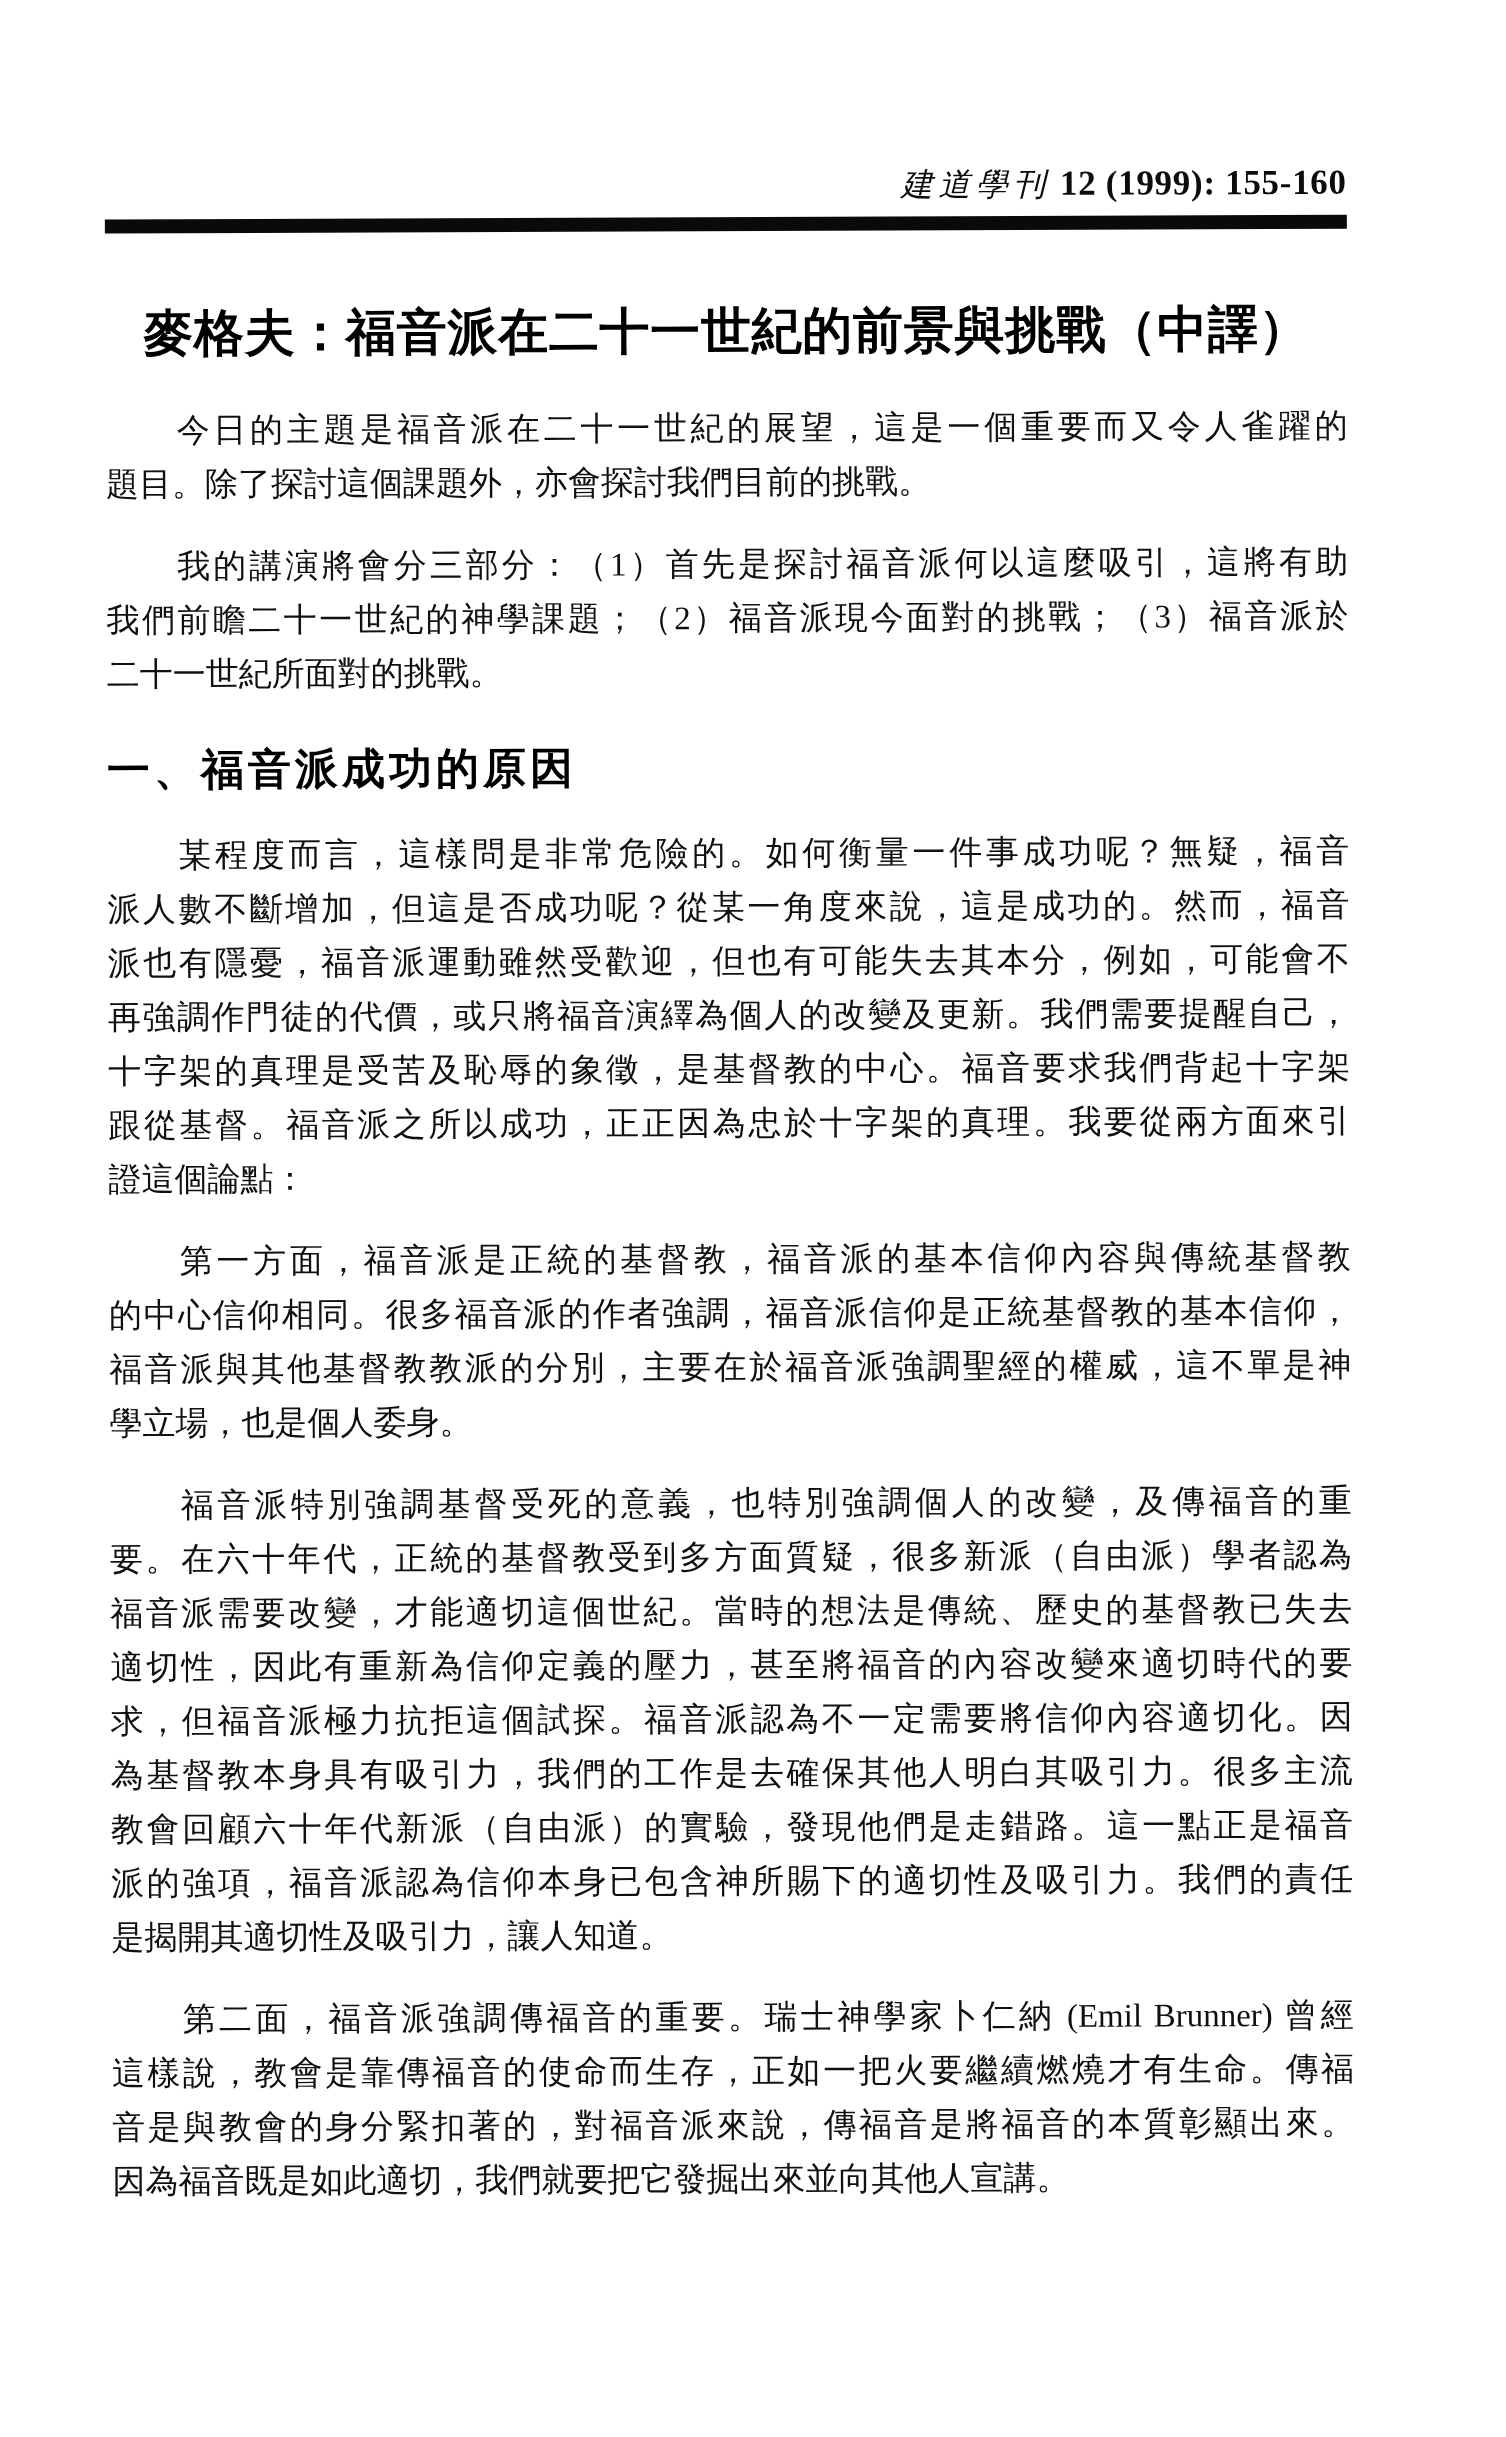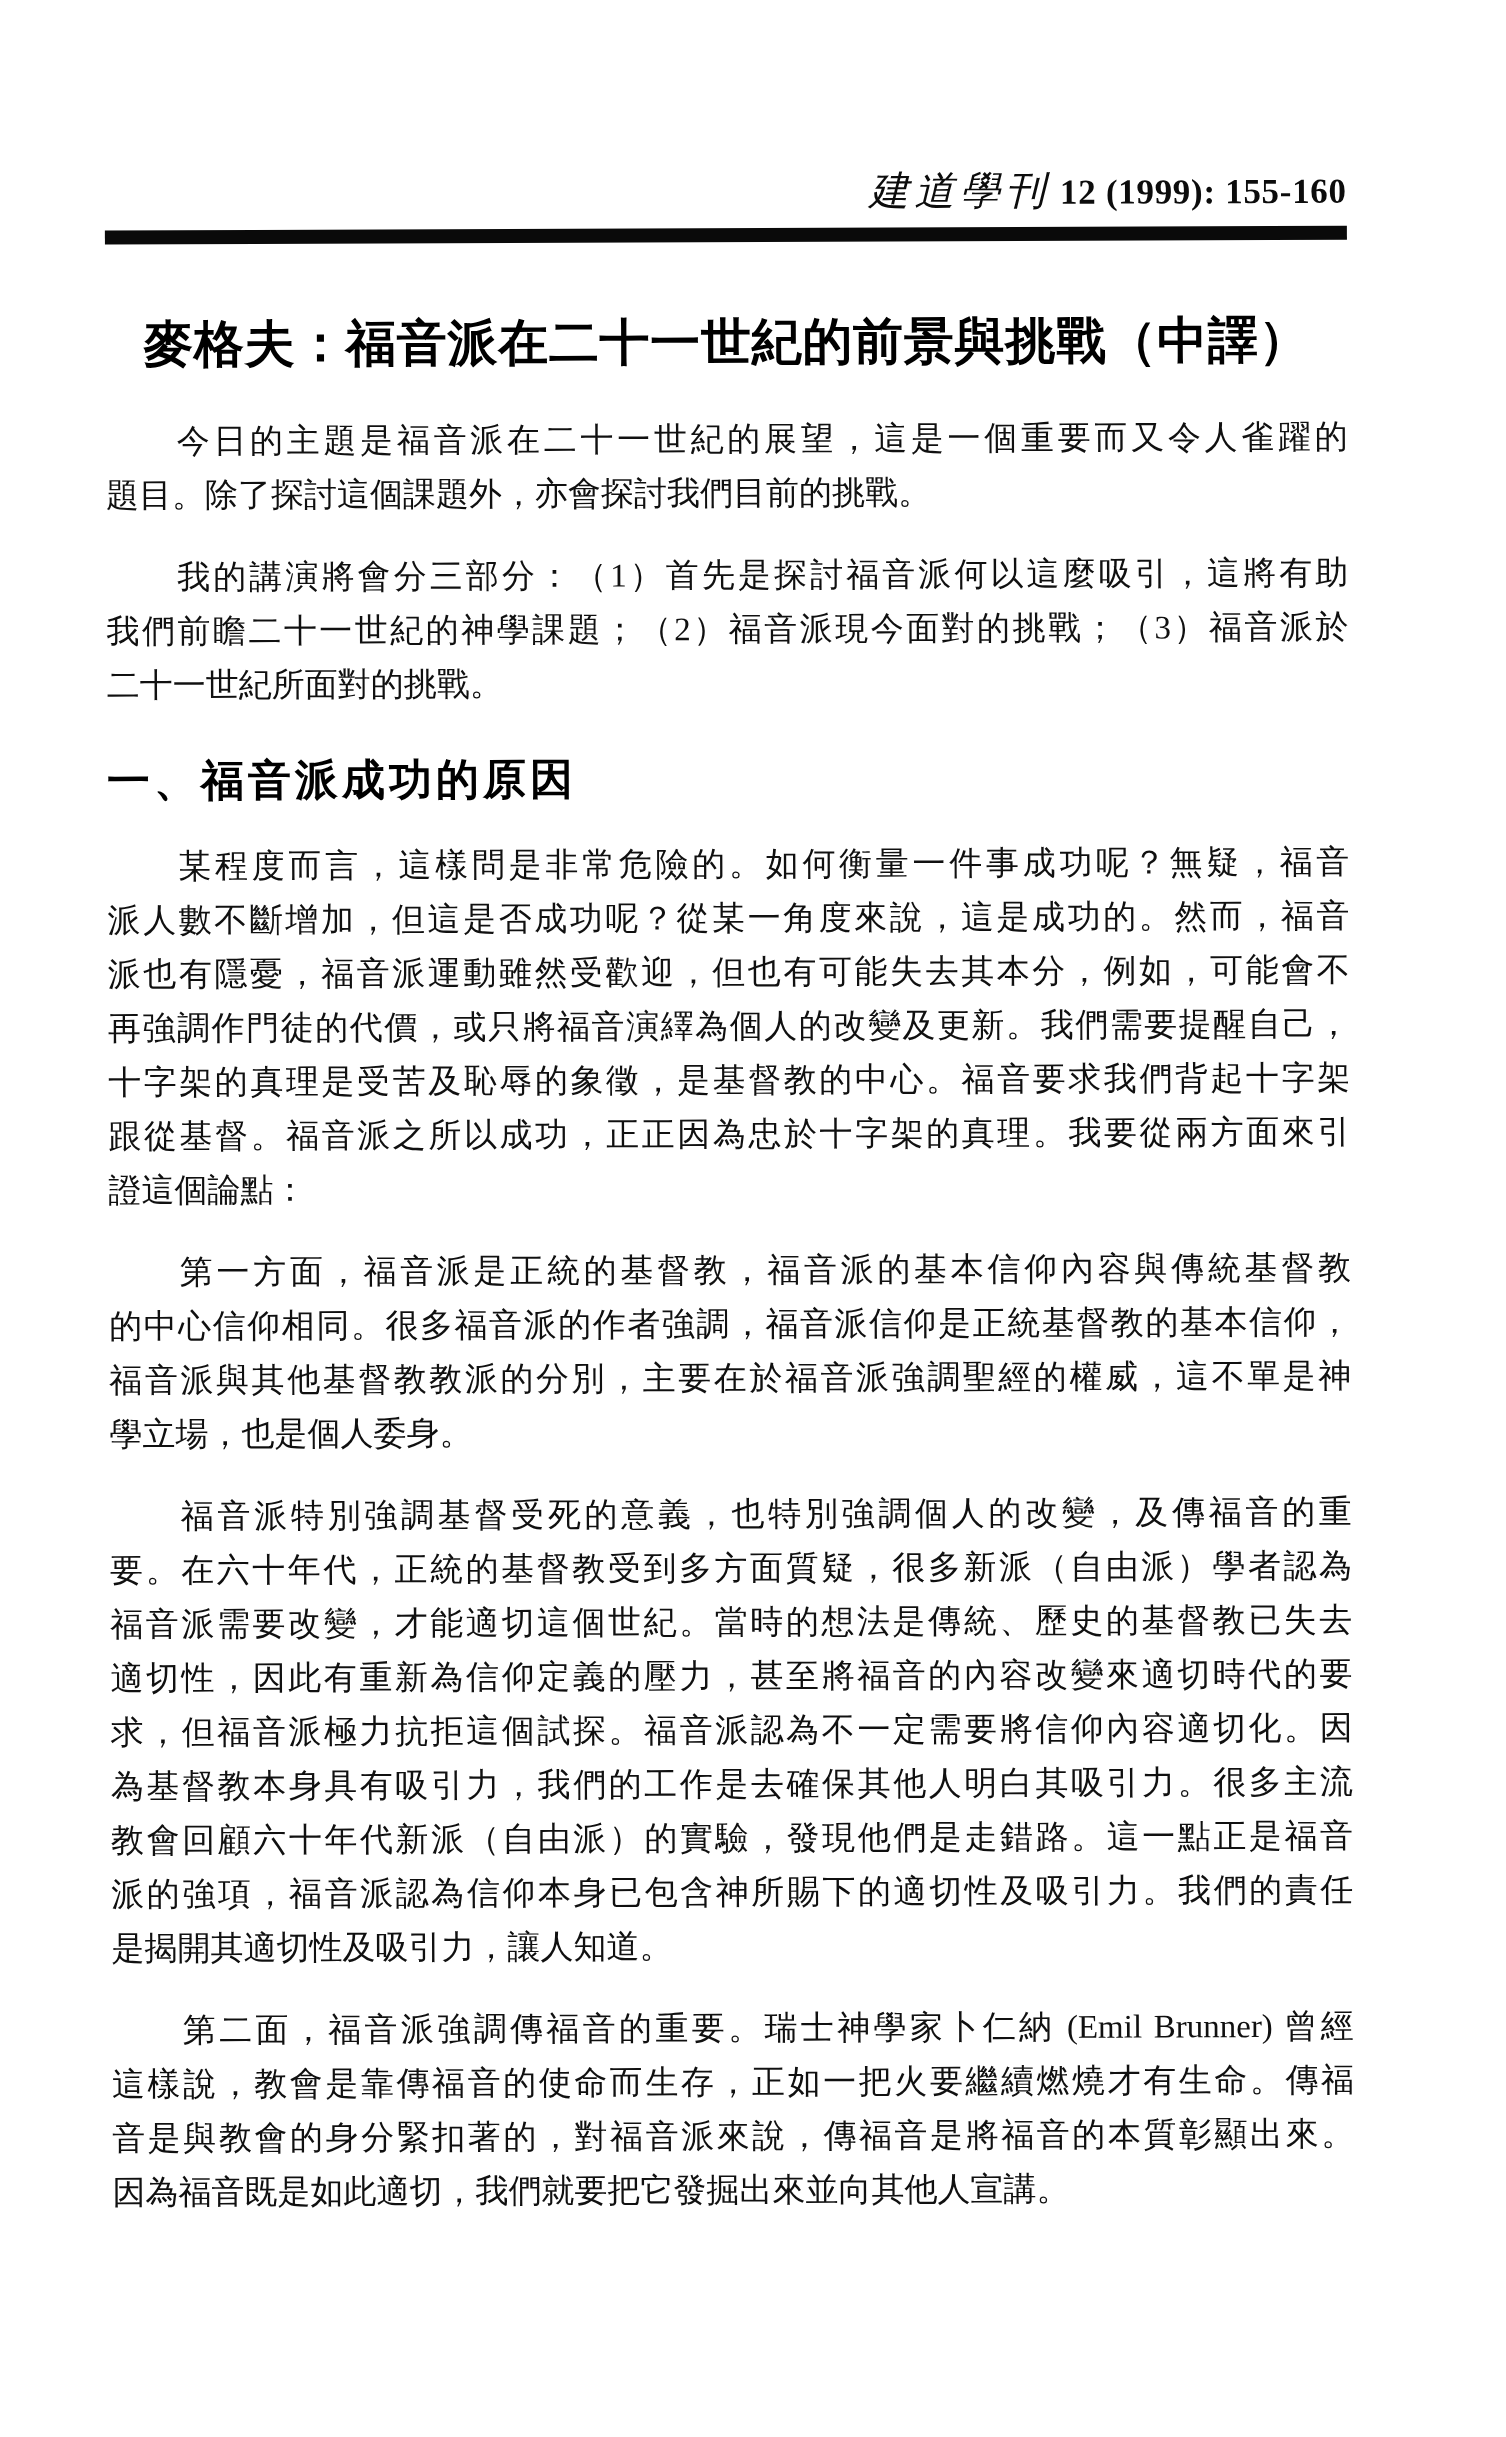--- a/index.html
+++ b/index.html
@@ -19,21 +19,21 @@
   }
   .header {
     margin-top: 164px;
     text-align: right;
     white-space: nowrap;
     color: #0c0c0c;
   }
   .journal-name {
     font-family: "Liberation Serif", "DejaVu Serif", serif;
     font-style: italic;
-    font-size: 40px;
+    font-size: 32px;
     letter-spacing: 5.4px;
   }
   .journal-citation {
     font-family: "Liberation Serif", "DejaVu Serif", serif;
     font-weight: bold;
     font-size: 35px;
     margin-left: 6.7px;
     letter-spacing: 0.7px;
   }
   .rule {

